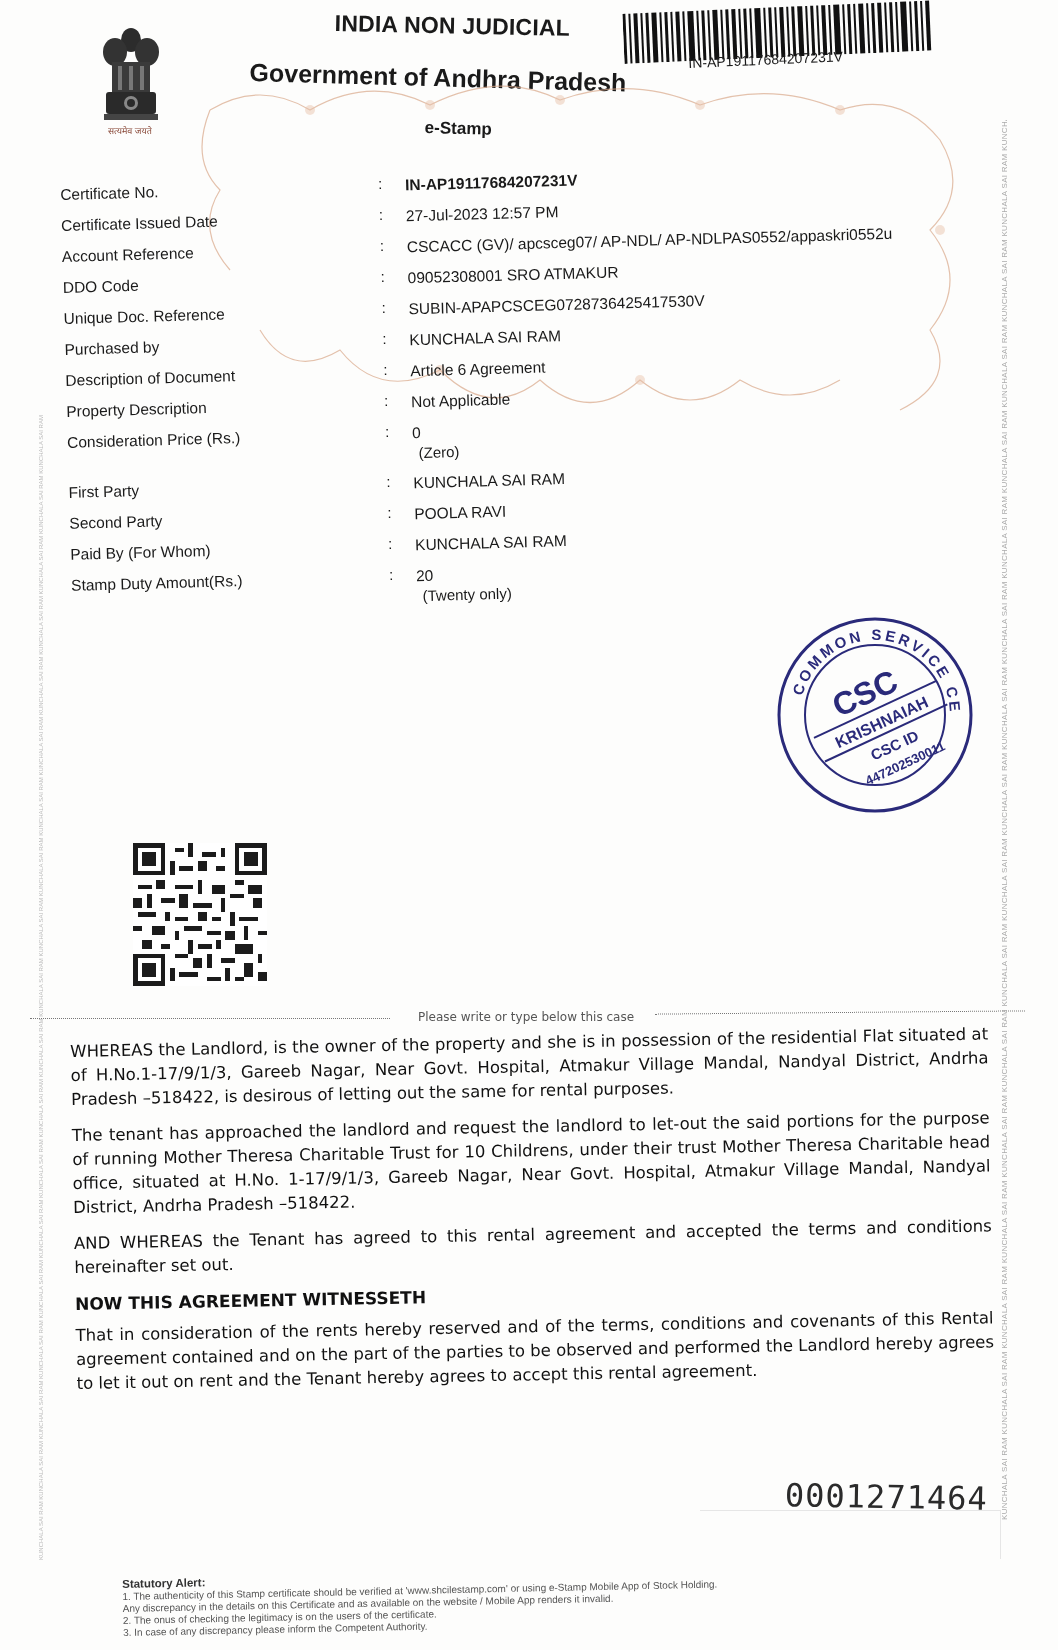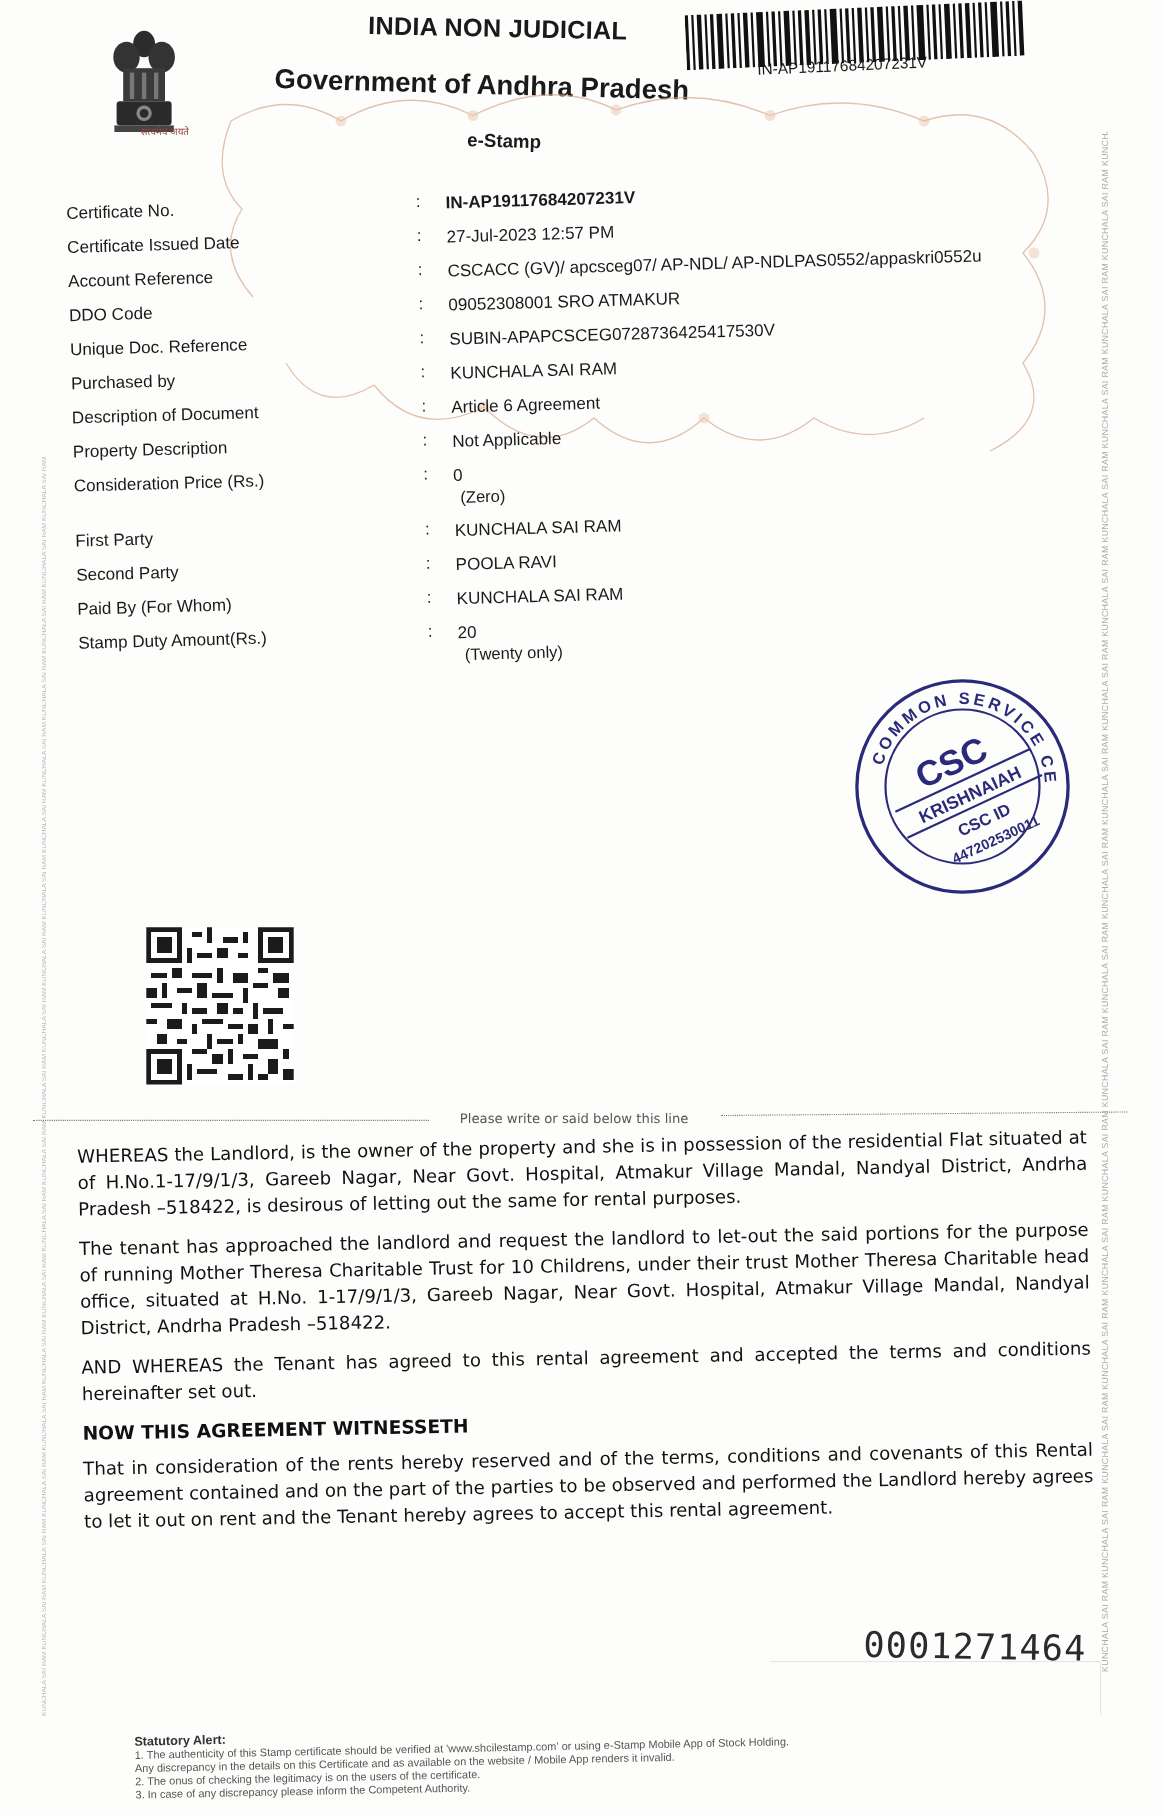--- a/index.html
+++ b/index.html
@@ -2,21 +2,21 @@
 <html><head>
 <meta charset="utf-8">
 <style>
   html, body { margin:0; padding:0; }
   body {
     width:1058px; height:1650px; background:#fdfdfc; position:relative; overflow:hidden;
     font-family:"Liberation Sans", sans-serif; color:#1a1a1a;
   }
   .page { position:absolute; left:0; top:0; width:1058px; height:1650px; }
   .emblem { position:absolute; left:100px; top:22px; width:62px; height:120px; }
-  .emblem-caption { position:absolute; left:108px; top:113px; font-size:9px; color:#8a4a3a;margin-left:20px; }
+  .emblem-caption { position:absolute; left:108px; top:124px; font-size:9px; color:#8a4a3a; }
   .hdr-title { position:absolute; left:335px; top:10px; font-weight:bold; font-size:23px; letter-spacing:0.2px; transform:rotate(1.2deg); transform-origin:left top; }
   .hdr-gov { position:absolute; left:250px; top:58px; font-weight:bold; font-size:25px; transform:rotate(1.6deg); transform-origin:left top; }
   .hdr-estamp { position:absolute; left:425px; top:118px; font-weight:bold; font-size:17px; transform:rotate(1.5deg); transform-origin:left top; }
   .barcode { position:absolute; left:622px; top:6px; width:308px; height:58px; transform:rotate(-2.5deg); transform-origin:left top; }
   .barcode-text { position:absolute; left:688px; top:55px; font-size:14px; transform:rotate(-2.5deg); transform-origin:left top; }
   .cloud { position:absolute; left:200px; top:80px; width:760px; height:360px; pointer-events:none; }
   .fields { position:absolute; left:60px; top:186px; width:900px; transform:rotate(-1.6deg); transform-origin:left top; }
   .row { position:relative; height:31px; }
   .row .lbl { position:absolute; left:0; top:0; font-size:15.5px; }
   .row .colon { position:absolute; left:318px; top:-2px; font-size:15px; }
@@ -301,21 +301,21 @@
         <rect x="10" y="28" width="4" height="1"></rect>
         <rect x="16" y="29" width="3" height="1"></rect>
         <rect x="20" y="27" width="1" height="3"></rect>
       <rect x="22" y="29" width="2" height="1"></rect>
         <rect x="27" y="28" width="2" height="2"></rect>
     </g>
   </svg>
 
   <div class="write-line">
     <div class="dots-l"></div>
-    <span class="txt">Please write or said below this line</span>
+    <span class="txt">Please write or type below this case</span>
     <div class="dots-r"></div>
   </div>
 
   <div class="body-text">
     <p>WHEREAS the Landlord, is the owner of the property and she is in possession of the residential Flat situated at of H.No.1-17/9/1/3, Gareeb Nagar, Near Govt. Hospital, Atmakur Village Mandal, Nandyal District, Andrha Pradesh –518422, is desirous of letting out the same for rental purposes.</p>
     <p>The tenant has approached the landlord and request the landlord to let-out the said portions for the purpose of running Mother Theresa Charitable Trust for 10 Childrens, under their trust Mother Theresa Charitable head office, situated at H.No. 1-17/9/1/3,  Gareeb Nagar, Near Govt. Hospital, Atmakur Village Mandal, Nandyal District, Andrha Pradesh –518422.</p>
     <p>AND WHEREAS the Tenant has agreed to this rental agreement and accepted the terms and conditions hereinafter set out.</p>
     <h3>NOW THIS AGREEMENT WITNESSETH</h3>
     <p>That in consideration of the rents hereby reserved and of the terms, conditions and covenants of this Rental agreement contained and on the part of the parties to be observed and performed the Landlord hereby agrees to let it out on rent and the Tenant hereby agrees to accept this rental agreement.</p>
   </div>

